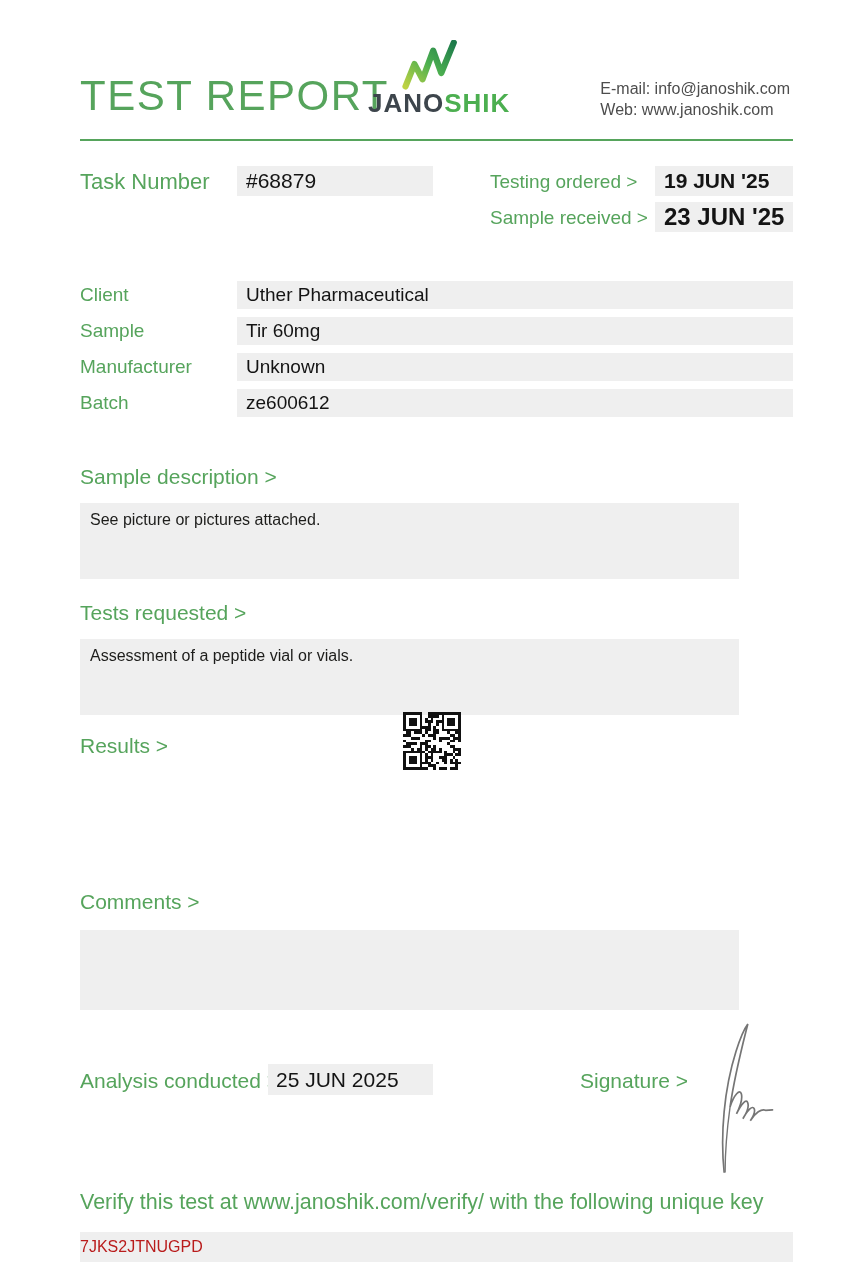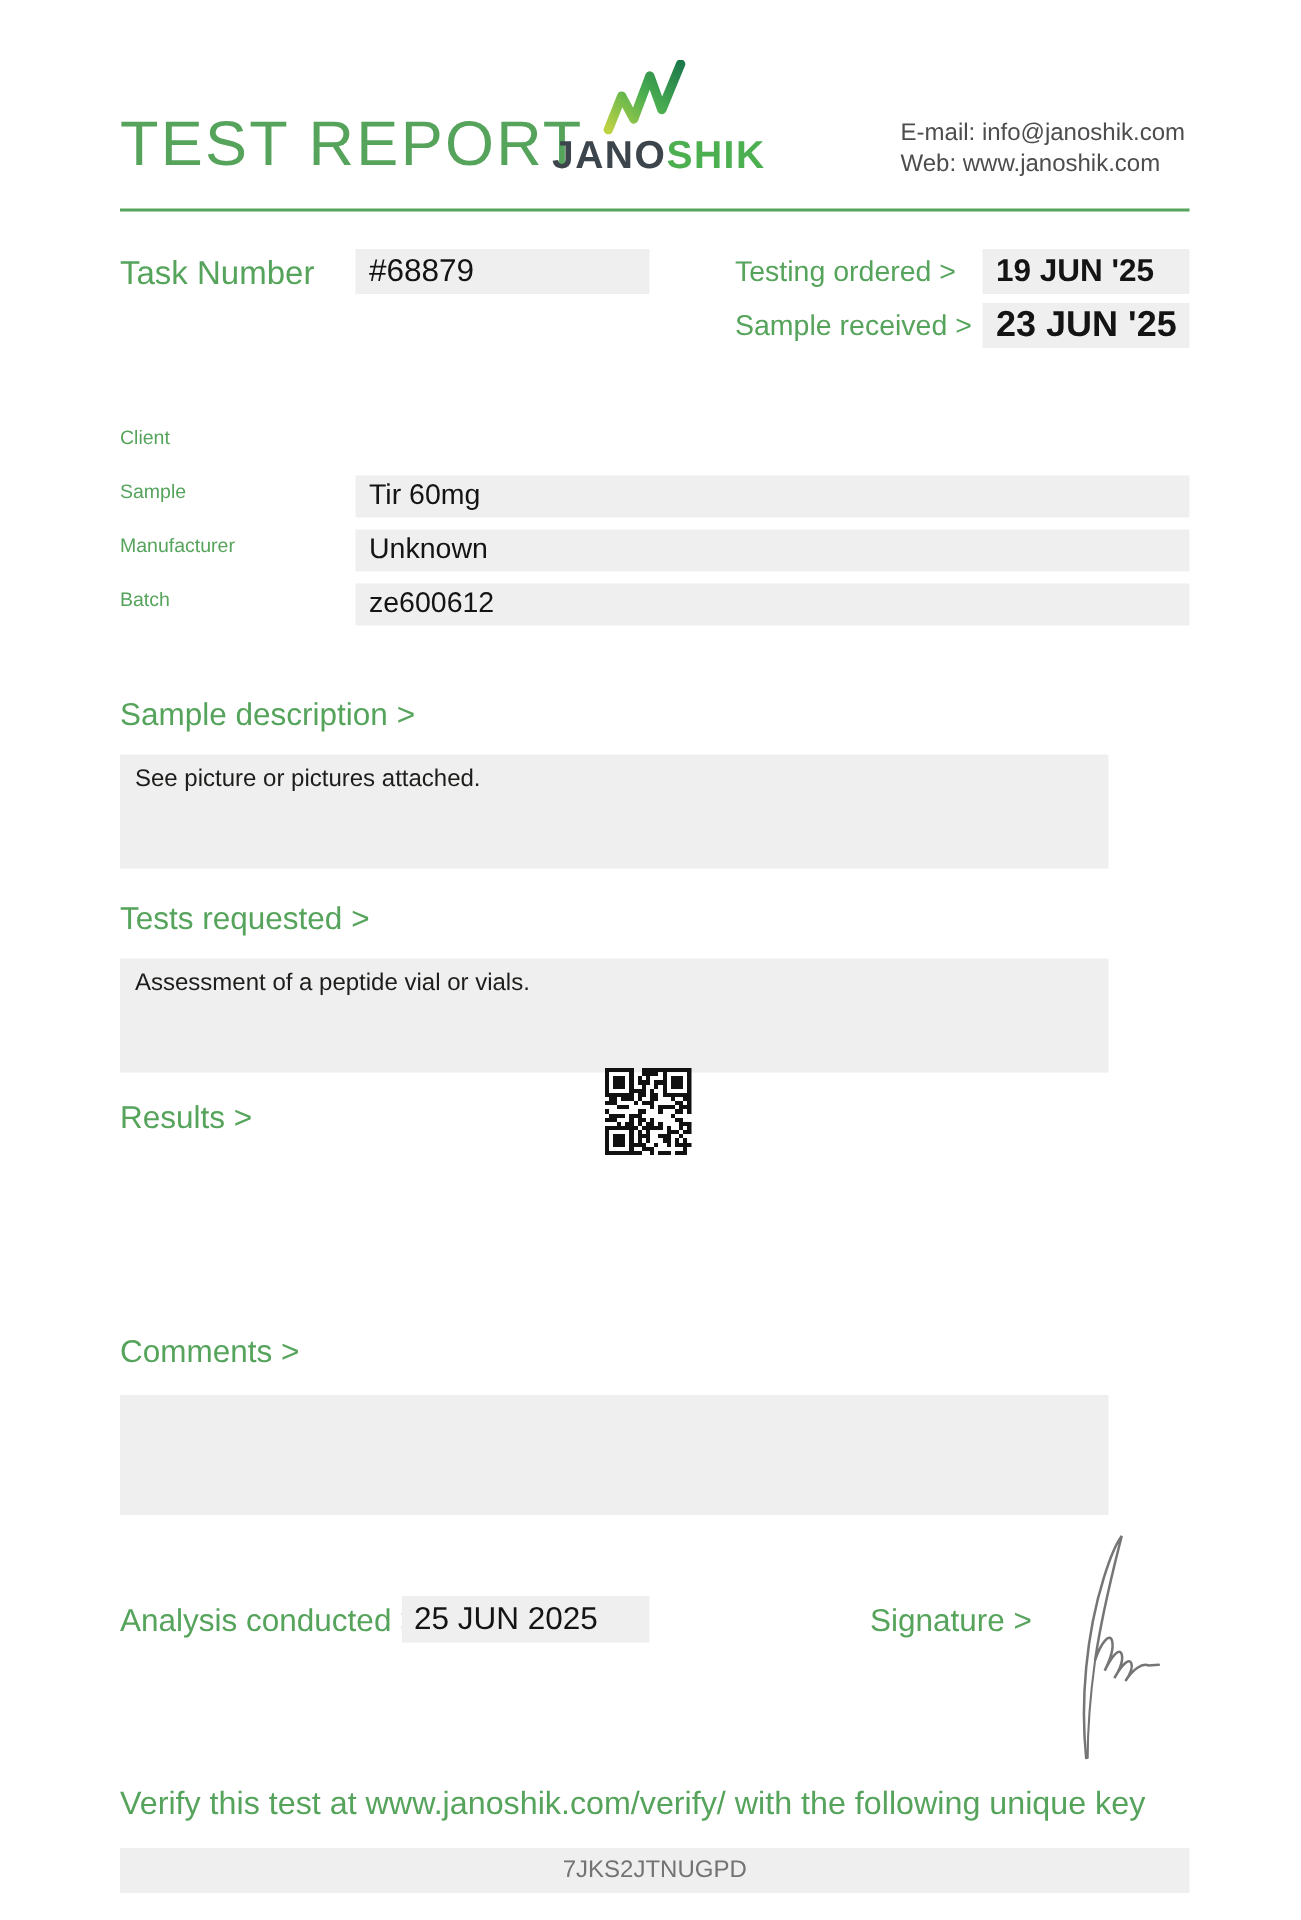--- a/index.html
+++ b/index.html
@@ -28,21 +28,21 @@
   .task-box{position:absolute;left:237px;top:166px;width:196px;height:30px;
     font-size:21px;font-weight:500;line-height:30px;padding-left:9px;box-sizing:border-box;}
   .ordered-label{position:absolute;left:490px;top:171px;font-size:19px;}
   .ordered-box{position:absolute;left:655px;top:166px;width:138px;height:30px;
     font-size:21px;font-weight:600;line-height:30px;padding-left:9px;box-sizing:border-box;}
   .received-label{position:absolute;left:490px;top:207px;font-size:19px;}
   .received-box{position:absolute;left:655px;top:202px;width:138px;height:30px;
     font-size:24px;font-weight:600;line-height:30px;padding-left:9px;box-sizing:border-box;}
 
   
-  .info-label{position:absolute;left:80px;font-size:13px;}
+  .info-label{position:absolute;left:80px;font-size:19px;}
   .info-box{position:absolute;left:237px;width:556px;height:28px;font-size:19px;
     line-height:28px;padding-left:9px;box-sizing:border-box;}
 
   
   .section-heading{position:absolute;left:80px;font-size:21px;}
   .section-box{position:absolute;left:80px;width:659px;font-size:16px;
     padding:8px 10px;box-sizing:border-box;}
 
   
   .results-table{position:absolute;left:80px;top:775px;width:713px;
@@ -54,21 +54,21 @@
 
   
   .analysis-label{position:absolute;left:80px;top:1069px;font-size:21px;}
   .analysis-box{position:absolute;left:268px;top:1064px;width:165px;height:31px;
     font-size:21px;font-weight:500;line-height:31px;padding-left:8px;box-sizing:border-box;}
   .signature-label{position:absolute;left:580px;top:1069px;font-size:21px;}
   .signature-wrap{position:absolute;left:694px;top:1018px;width:80px;height:158px;}
   .verify-line{position:absolute;left:80px;top:1190px;width:713px;font-size:21.5px;
     white-space:nowrap;color:#56a45c;}
   .key-box{position:absolute;left:80px;top:1232px;width:713px;height:30px;
-    text-align:center;font-size:16px;line-height:30px;color:#737373;}
+    text-align:left;font-size:16px;line-height:30px;color:#b91c1c;}
 </style>
 </head>
 <body>
 
 <div class="page">
 
   <div class="report-title green-label">TEST REPORT</div>
 
   <div class="logo">
     <svg class="logo-icon" width="84" height="50" viewBox="0 0 90 56">
@@ -92,20 +92,21 @@
   <div class="header-rule"></div>
 
   <div class="task-label green-label">Task Number</div>
   <div class="task-box gray-box value-text">#68879</div>
   <div class="ordered-label green-label">Testing ordered &gt;</div>
   <div class="ordered-box gray-box value-text">19 JUN '25</div>
   <div class="received-label green-label">Sample received &gt;</div>
   <div class="received-box gray-box value-text">23 JUN '25</div>
 
   <div class="info-label green-label" style="top:284px">Client</div>
+  <div class="info-box gray-box value-text" style="top:281px">Uther Pharmaceutical</div>
 
   <div class="info-label green-label" style="top:320px">Sample</div>
   <div class="info-box gray-box value-text" style="top:317px">Tir 60mg</div>
 
   <div class="info-label green-label" style="top:356px">Manufacturer</div>
   <div class="info-box gray-box value-text" style="top:353px">Unknown</div>
 
   <div class="info-label green-label" style="top:392px">Batch</div>
   <div class="info-box gray-box value-text" style="top:389px">ze600612</div>
 

